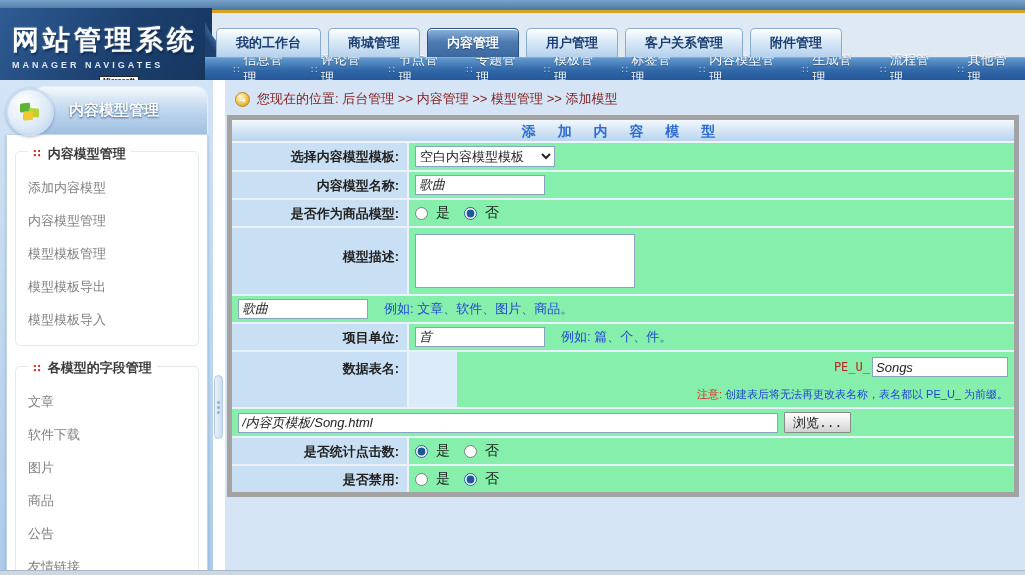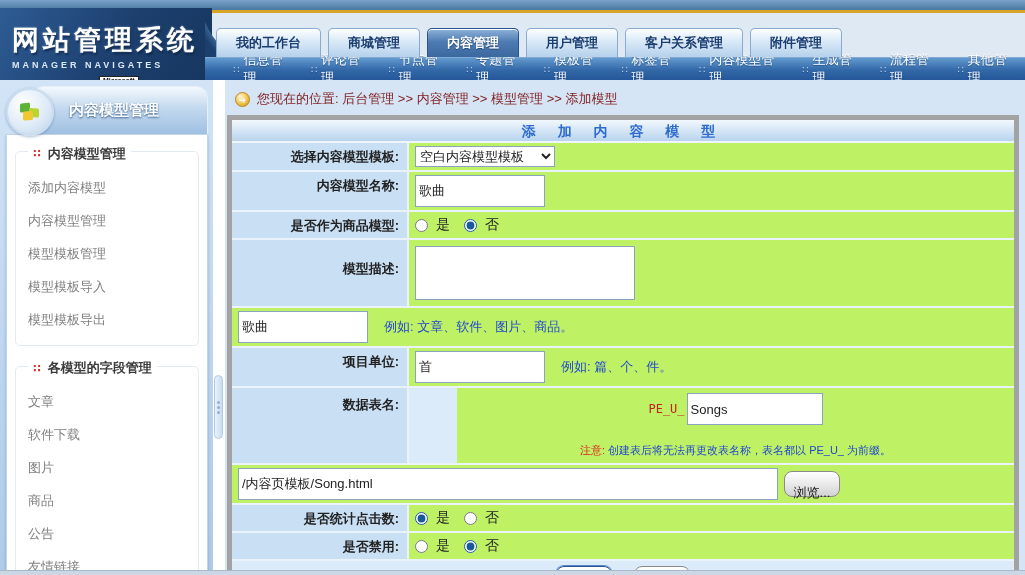--- a/index.html
+++ b/index.html
@@ -94,41 +94,41 @@
   .form-panel { border:5px solid #a3a3a3; background:#dcebfa; }
   .form-title { height:23px; line-height:23px; text-align:center; color:#2e6bd0;
     font-size:14px; font-weight:bold; letter-spacing:9px;
     background:linear-gradient(#f2f8fd,#cfe2f4 60%,#b9d4ee);
     border-bottom:2px solid #eef5fd; }
   .frow { display:flex; border-bottom:2px solid #eaf3fc; }
   .frow:last-child { border-bottom:none; }
   .fl { width:177px; flex:0 0 auto; background:#c9dff4; text-align:right;
     padding:5px 8px 0 0; font-size:13px; font-weight:bold; color:#222;
     border-right:2px solid #eaf3fc; }
-  .fv { flex:1; background:#bef264; padding:3px 6px; display:flex; align-items:center; gap:6px; }
-  .fv.col { flex-direction:column; align-items:center; gap:18px;margin-left:48px; }
+  .fv { flex:1; background:#86efac; padding:3px 6px; display:flex; align-items:center; gap:6px; }
+  .fv.col { flex-direction:column; align-items:flex-end; gap:10px;margin-left:48px; }
   .h26 .fv, .h26 { min-height:26px; }
   input[type=text], textarea, select { font-family:"Liberation Sans","DejaVu Sans",sans-serif;
     font-size:13px; border:1px solid #8aa4c0; background:#fff; color:#222; }
-  input[type=text] { height:32px; padding:0 3px; }
+  input[type=text] { height:20px; padding:0 3px;font-style:italic; }
   .w-name { width:130px; } .w-table { width:136px; }
   .w-template { width:540px; }
   select { height:21px; width:140px; }
   textarea { width:220px; height:54px; overflow-y:scroll; resize:none; margin:3px 0; }
   input[type=radio] { accent-color:#1a5a9a; width:13px; height:13px; }
   .radio-lab { font-size:14px; color:#222; margin:0 8px 0 2px; }
   .hint { color:#2348d0; font-size:13px; margin-left:10px; }
   .prefix { color:#c02020; font-size:12px; font-family:"DejaVu Sans Mono",monospace; }
   .noteline { font-size:11px; padding-bottom:2px; }
   .noteline .red { color:#e02020; }
   .noteline .blue { color:#2348d0; }
   .btn { height:22px; min-width:56px; font-size:13px; color:#222; cursor:pointer;
-    border:1px solid #8a8a8a; border-radius:8px; padding:12px 8px;
+    border:1px solid #8a8a8a; border-radius:1px; padding:0 8px;
     background:linear-gradient(#ffffff,#eaeaea 50%,#d2d2d2);
-    font-family:Liberation Sans, sans-serif; }
+    font-family:Liberation Mono, monospace; }
   .btn.primary { border:1px solid #2a5590; box-shadow:0 0 0 1px #5a87c5; }
   .btnrow { justify-content:center; gap:22px; padding:5px 0 6px; min-height:30px; }
   .browse { height:21px; }
 
   .footer { position:absolute; bottom:0; left:0; right:0; height:5px;
     background:#ccd7e6; border-top:1px solid #aab8cc; }
 </style>
 </head>
 <body>
 
@@ -220,22 +220,22 @@
       <div class="side-body">
 
         <div class="side-group">
           <span class="side-legend">
             <span class="mark">∷</span>
             <span>内容模型管理</span>
           </span>
           <a class="side-item">添加内容模型</a>
           <a class="side-item">内容模型管理</a>
           <a class="side-item">模型模板管理</a>
+          <a class="side-item">模型模板导出</a>
           <a class="side-item">模型模板导入</a>
-          <a class="side-item">模型模板导出</a>
         </div>
 
         <div class="side-group">
           <span class="side-legend">
             <span class="mark">∷</span>
             <span>各模型的字段管理</span>
           </span>
           <a class="side-item">文章</a>
           <a class="side-item">软件下载</a>
           <a class="side-item">图片</a>
@@ -348,25 +348,19 @@
         <div class="frow h26">
           <div class="fl">是否禁用:</div>
           <div class="fv">
             <input type="radio" name="disabled" style="">
             <span class="radio-lab">是</span>
             <input type="radio" name="disabled" checked="" style="">
             <span class="radio-lab">否</span>
           </div>
         </div>
 
-        <div class="frow">
-          <div class="fv btnrow" style="background:#dcebfa;">
-            <button class="btn primary">添 加</button>
-            <button class="btn">取 消</button>
-          </div>
-        </div>
 
       </div>
     </div>
   </div>
 
   <div class="footer"></div>
 </div>
 
 </body></html>

